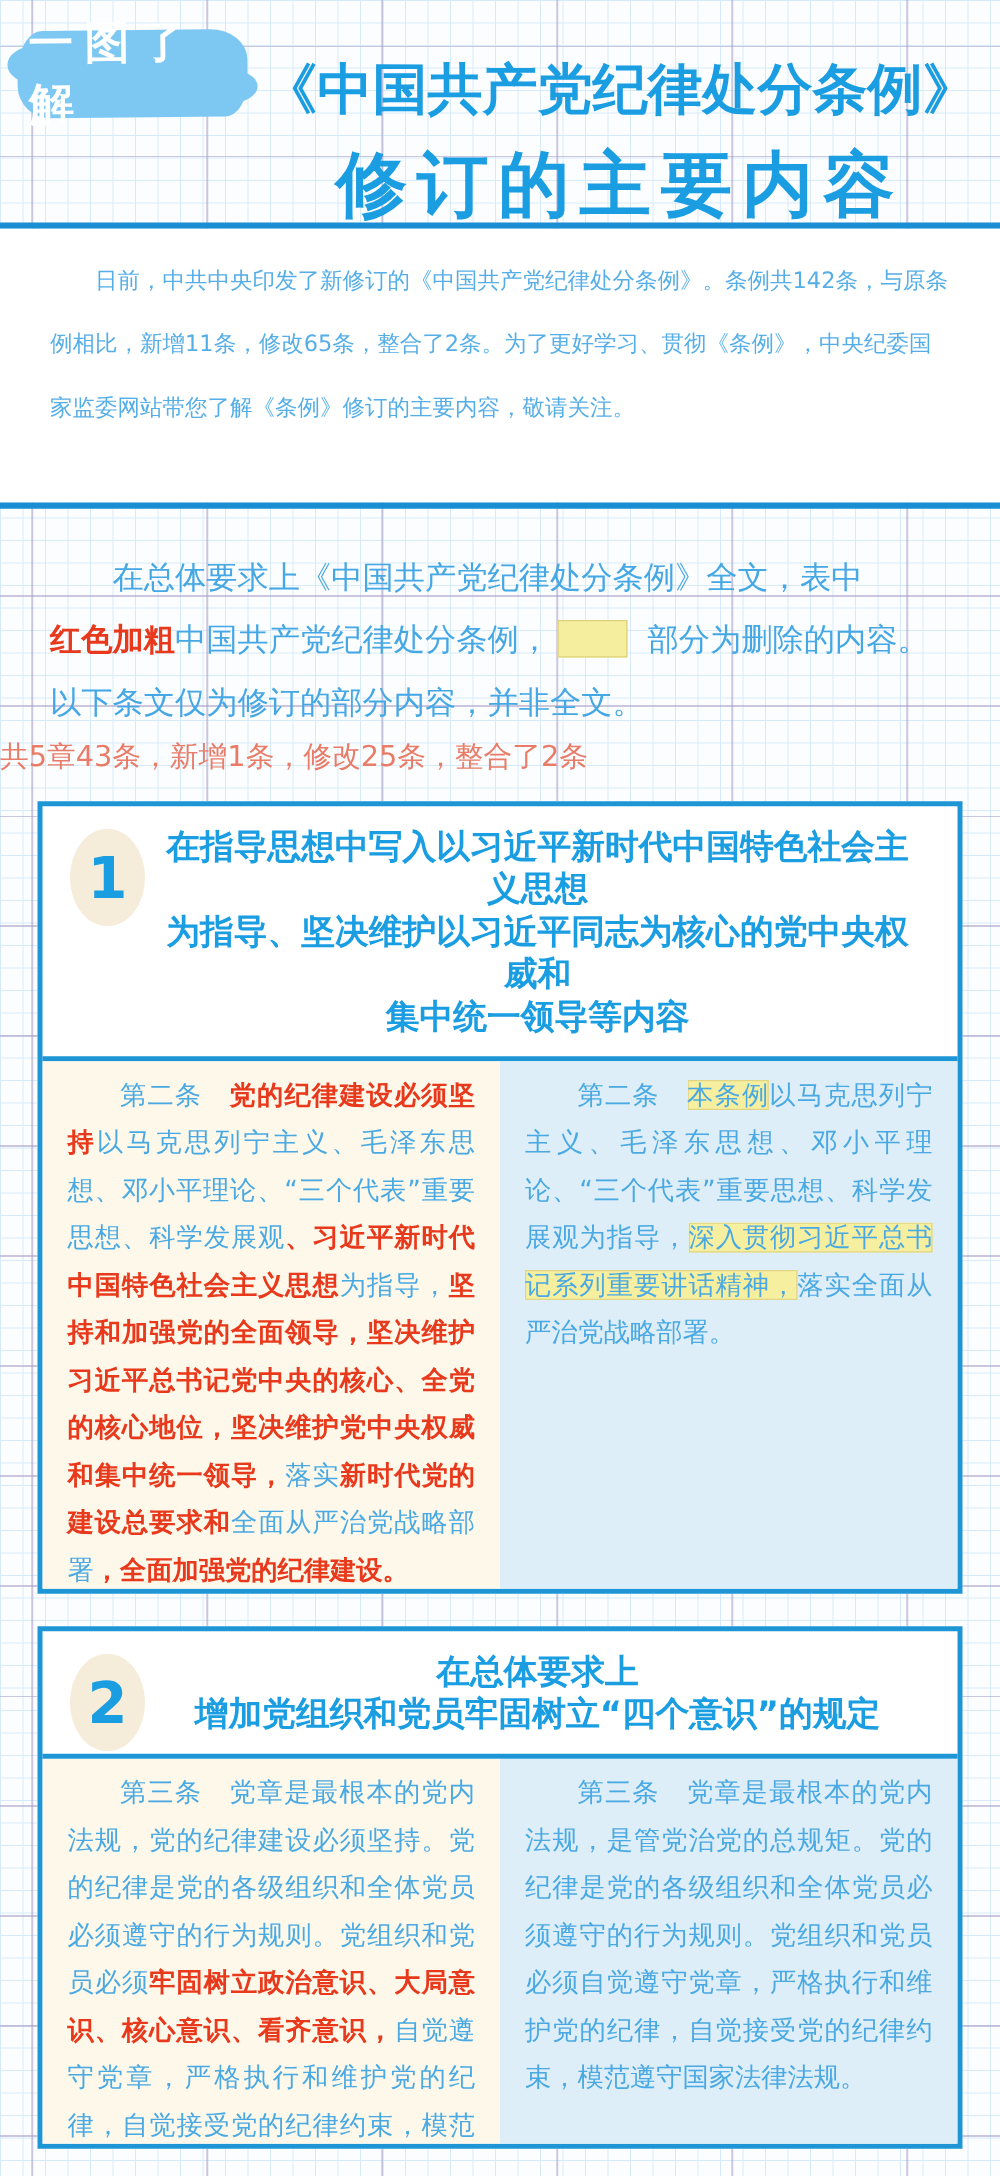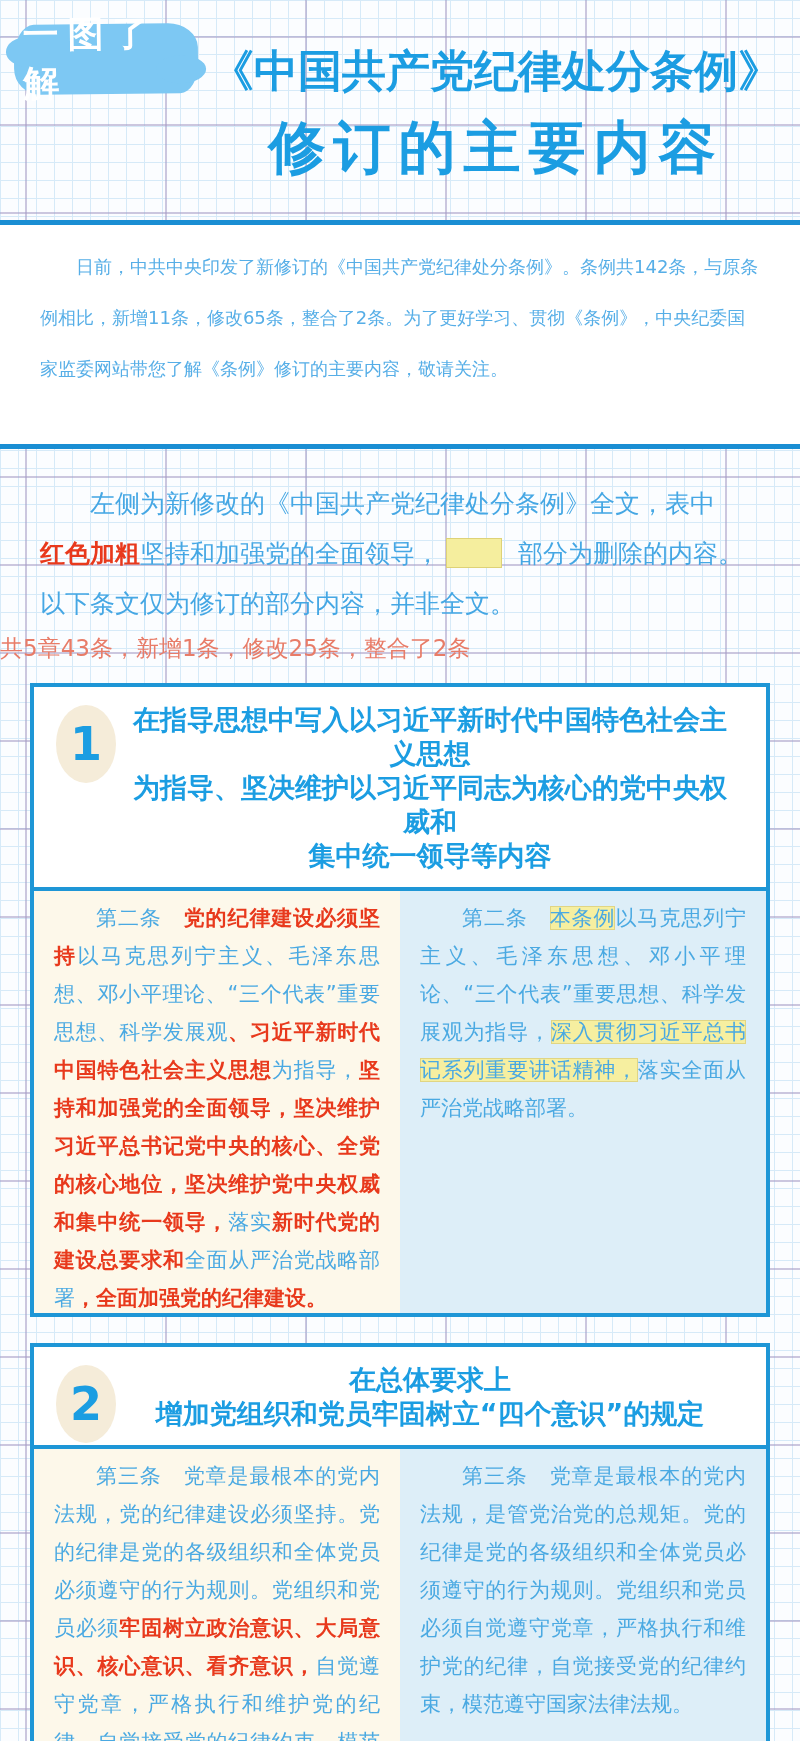--- a/index.html
+++ b/index.html
@@ -9,21 +9,21 @@
     font-family:"DejaVu Sans","Liberation Sans",sans-serif;
     background-color:#fbfdff;
     background-image:
       linear-gradient(to right, rgba(164,154,196,.55) 2px, transparent 2px),
       linear-gradient(to bottom, rgba(164,154,196,.55) 2px, transparent 2px),
       linear-gradient(to right, #d6eaf8 1px, transparent 1px),
       linear-gradient(to bottom, #d6eaf8 1px, transparent 1px);
     background-size:140px 88px,140px 88px,18px 18px,18px 18px;
     background-position:25px 36px,25px 36px,0 0,0 0;
   }
-  .header { position:relative; height:220px; }
+  .header { position:relative; height:178px; }
   .badge {
     position:absolute; left:14px; top:24px; width:184px; height:70px;
     background:#7dc8f3; border-radius:20px 30px 18px 26px / 34px 24px 30px 26px;
     transform:rotate(-.6deg);
     display:flex; align-items:center; justify-content:center;
     color:#ffffff; font-size:36px; font-weight:700; letter-spacing:9px; padding-left:9px;
   }
   .badge::before, .badge::after {
     content:""; position:absolute; background:#7dc8f3; border-radius:50%;
   }
@@ -84,21 +84,21 @@
 
   <div class="bar"></div>
 
   <div class="intro">
     <p>日前，中共中央印发了新修订的《中国共产党纪律处分条例》。条例共142条，与原条例相比，新增11条，修改65条，整合了2条。为了更好学习、贯彻《条例》，中央纪委国家监委网站带您了解《条例》修订的主要内容，敬请关注。</p>
   </div>
 
   <div class="bar"></div>
 
   <div class="legend">
-    <p><span class="seg-blue">左侧为新修改的《中国共产党纪律处分条例》全文，表中</span><br><span class="seg-red">红色加粗</span><span class="seg-blue">坚持和加强党的全面领导，</span><span class="seg-swatch"></span><span class="seg-blue"> 部分为删除的内容。</span><br><span class="seg-blue">以下条文仅为修订的部分内容，并非全文。</span></p>
+    <p><span class="seg-blue">在总体要求上《中国共产党纪律处分条例》全文，表中</span><br><span class="seg-red">红色加粗</span><span class="seg-blue">中国共产党纪律处分条例，</span><span class="seg-swatch"></span><span class="seg-blue"> 部分为删除的内容。</span><br><span class="seg-blue">以下条文仅为修订的部分内容，并非全文。</span></p>
   </div>
 
   <p class="section-subtitle">共5章43条，新增1条，修改25条，整合了2条</p>
 
   <div class="card">
     <div class="card-head">
       <div class="card-num">
         <span>1</span>
       </div>
       <div class="card-heading">

